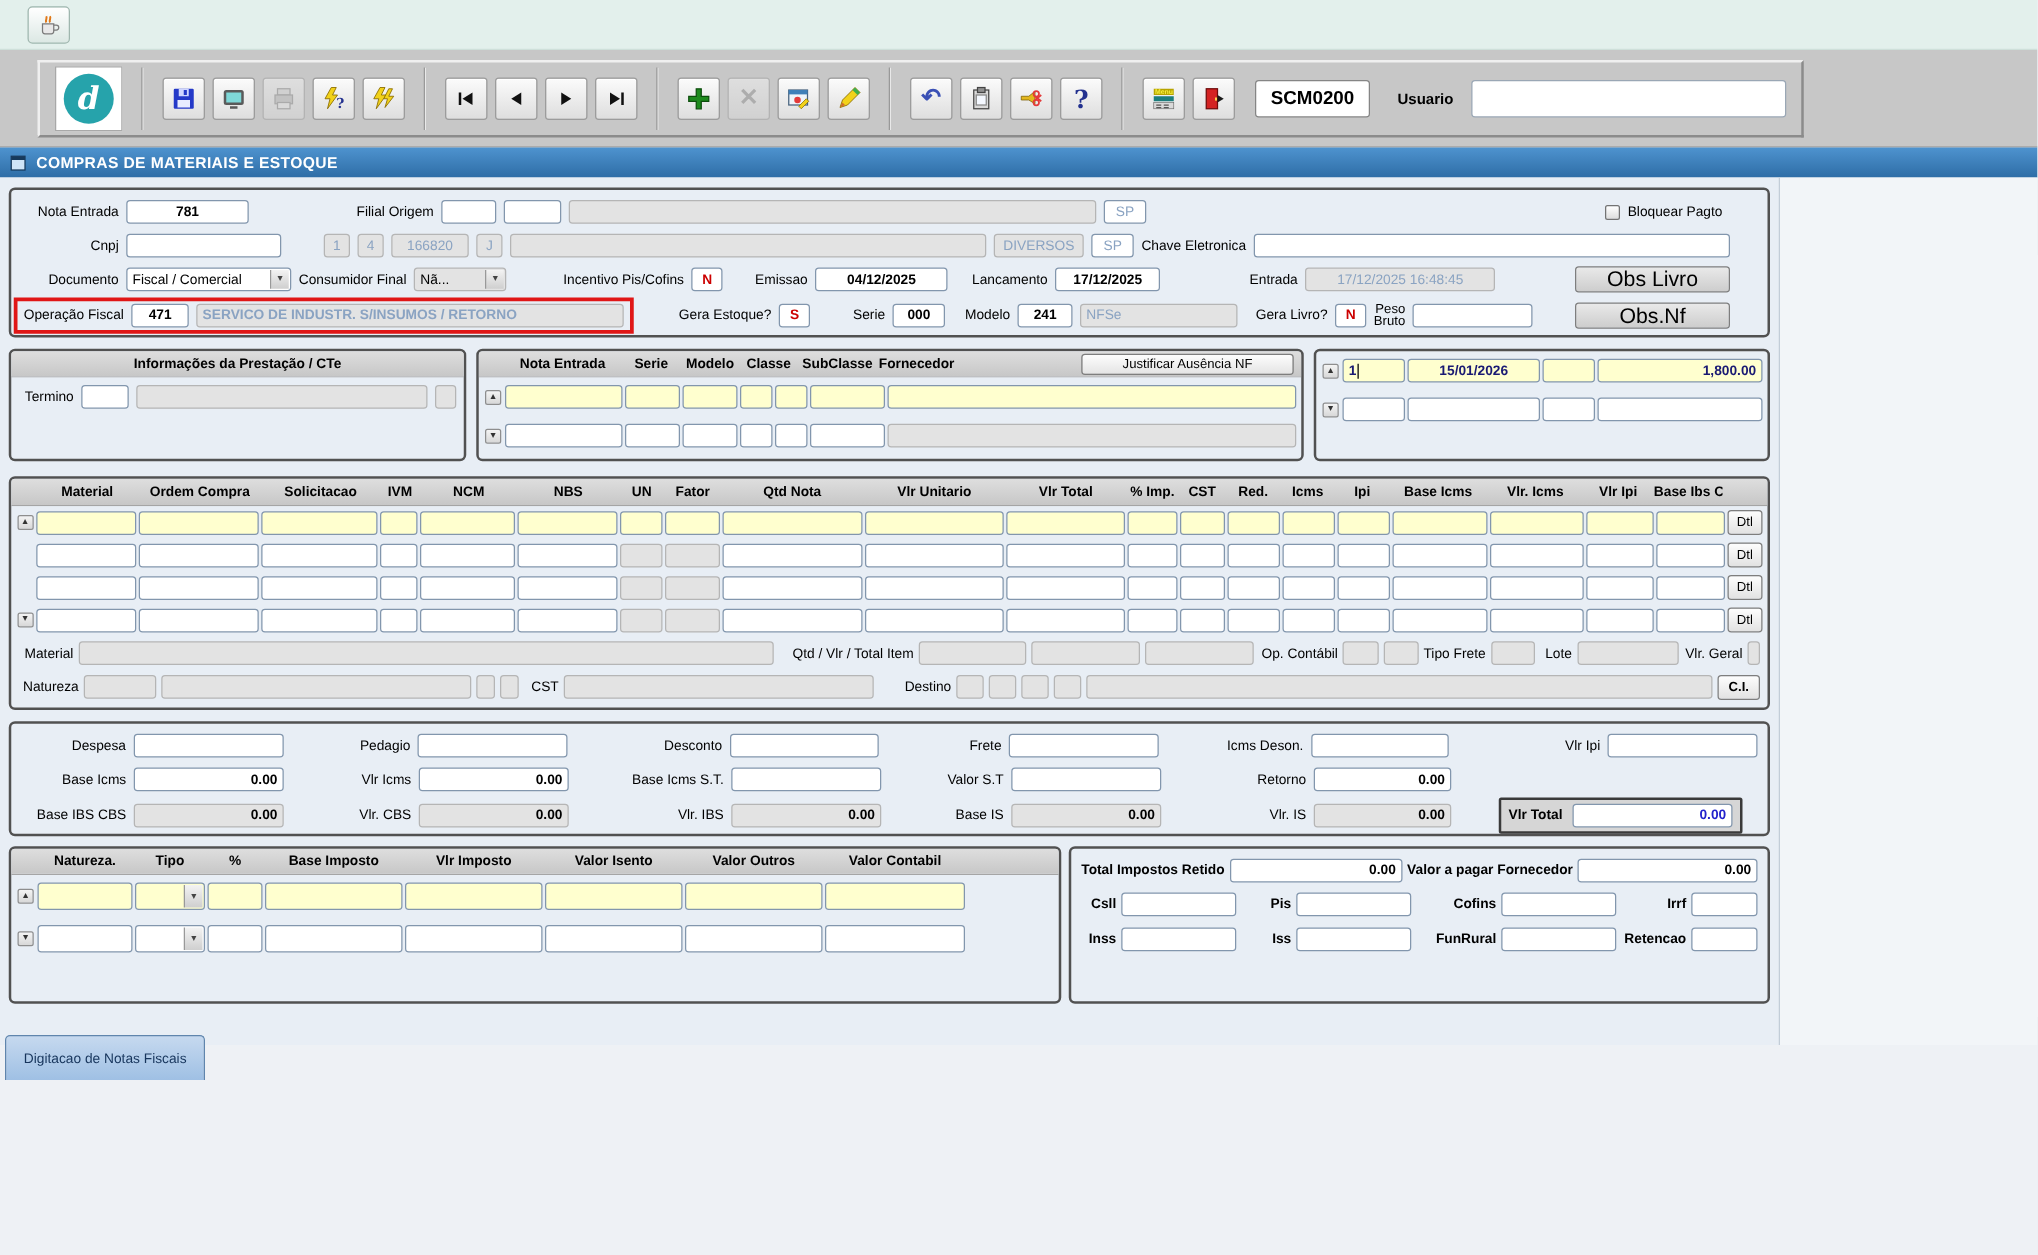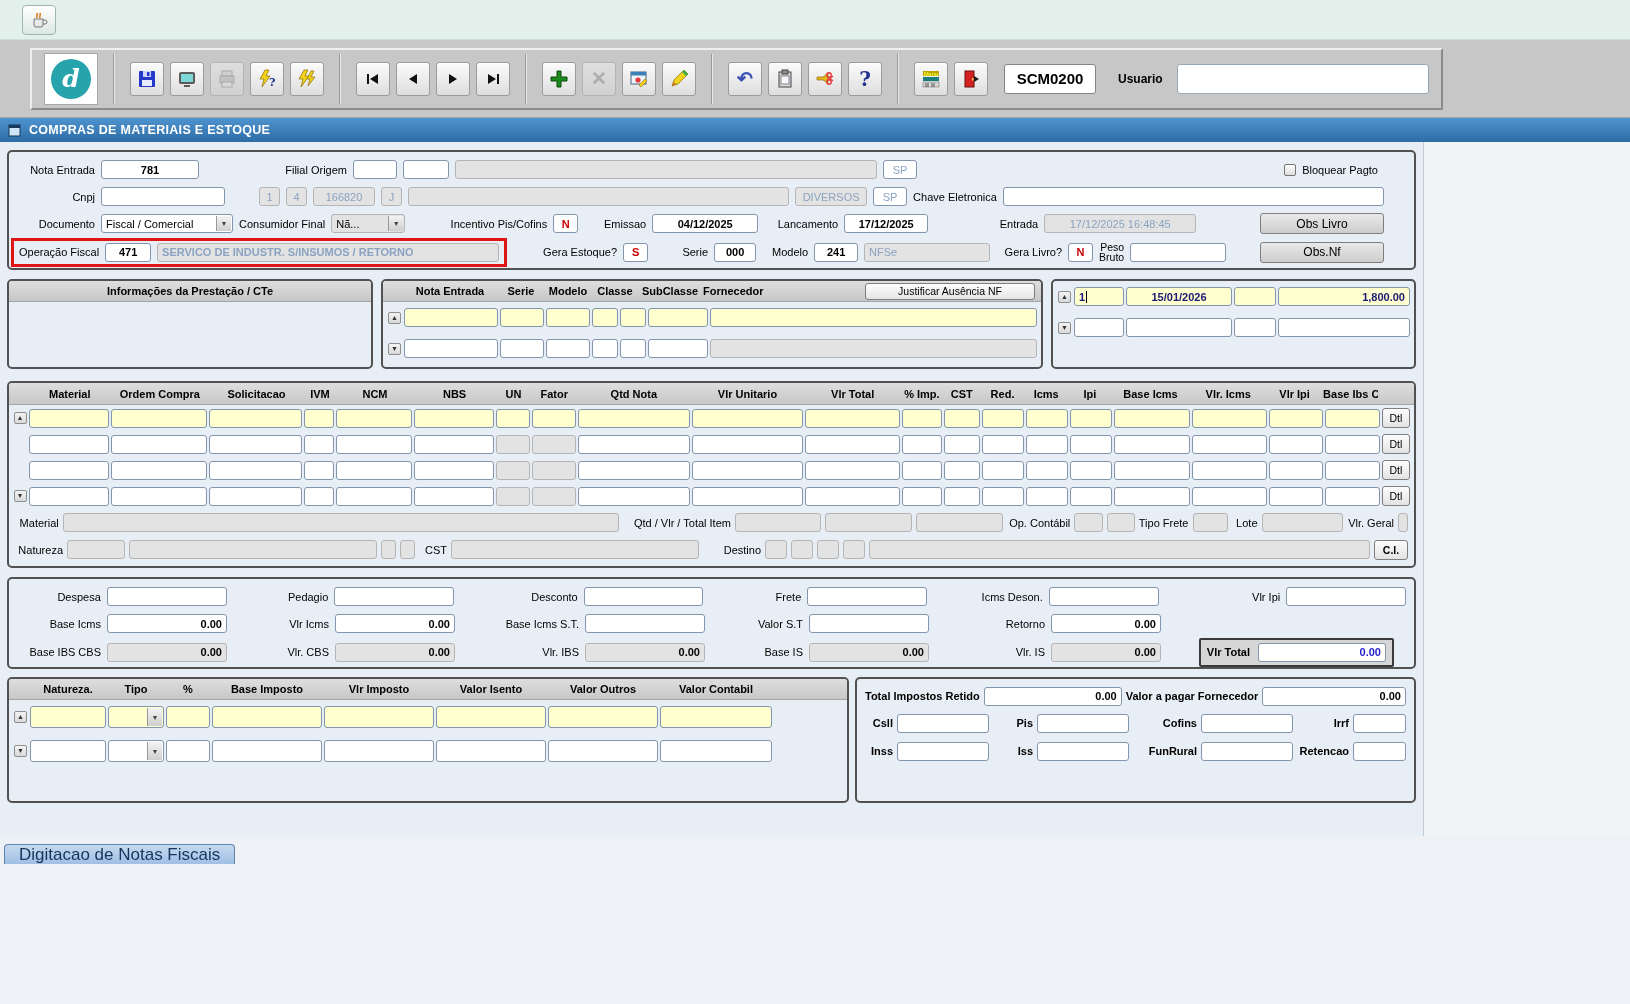--- a/index.html
+++ b/index.html
@@ -41,21 +41,21 @@
   .fld{height:19px;border:1px solid #8296ad;border-radius:3px;background:#fff;display:flex;align-items:center;padding:0 4px;overflow:hidden;white-space:nowrap}
   .fld.c{justify-content:center}
   .fld.e{justify-content:flex-end}
   .fld.ylw{background:#ffffcf}
   .fld.ro{background:#e3e3e3;border-color:#b5b5b5;color:#8aa3c2}
   .fld.gray{background:#e3e3e3;border-color:#b5b5b5}
   .v{font-weight:bold}
   .navy{color:#1a1a73;font-weight:bold}
   .bluev{color:#2222cc;font-weight:bold}
   .flag{color:#cc0000;font-weight:bold;width:25px;justify-content:center}
-  .btn{background:linear-gradient(#e9e9e9,#cdcdcd);border:1px solid #7e7e7e;border-radius:3px;height:21px;font-size:12px;padding:0 10px;font-family:inherit}
+  .btn{background:linear-gradient(#e9e9e9,#cdcdcd);border:1px solid #7e7e7e;border-radius:3px;height:21px;font-size:17px;padding:0 10px;font-family:inherit}
   .btn.w{background:linear-gradient(#fdfdfd,#e4e4e4)}
   .combo{position:relative;padding-right:18px}
   .ca{position:absolute;right:1px;top:1px;bottom:1px;width:15px;background:linear-gradient(#f3f3f3,#cfcfcf);border-left:1px solid #999;display:flex;align-items:center;justify-content:center;font-size:7px;color:#444}
   .cb{width:12px;height:12px;border:1px solid #737373;background:linear-gradient(#fff,#ddd);border-radius:2px}
   .redbox{border:3px solid #e01616;display:flex;align-items:center;gap:6px;padding:2px 5px;margin-left:-6px}
   .ghead{height:21px;background:linear-gradient(#dedede,#c7c7c7);border-bottom:1px solid #a5a5a5;display:flex;align-items:center;font-weight:bold;font-size:11px;border-radius:3px 3px 0 0}
   .gh{font-weight:bold;text-align:center;overflow:hidden;white-space:nowrap;font-size:11px}
   .grow{display:flex;gap:2px;align-items:center;height:26px;padding:0 4px}
   .scol{width:15px;display:flex;align-items:center;justify-content:center}
   .sarr{width:13px;height:12px;background:linear-gradient(#f4f4f4,#d8d8d8);border:1px solid #8e8e8e;font-size:7px;line-height:10px;text-align:center;color:#333;border-radius:2px;padding:0}
@@ -304,20 +304,26 @@
         </div>
         <div class="fld" style="width:96px"></div>
         <button class="btn" style="width:124px;margin-left:auto;margin-right:22px">Obs.Nf</button>
       </div>
     </div>
 
     <div style="display:flex;gap:8px;margin-top:9px">
 
       <div class="gbox" style="width:366px;height:90px">
         <div class="ghead" style="justify-content:center">Informações da Prestação / CTe</div>
+        <div class="frow" style="height:31px;padding:0 6px">
+          <span class="lbl r" style="width:44px">Termino</span>
+          <div class="fld" style="width:38px"></div>
+          <div class="fld gray" style="flex:1"></div>
+          <div class="fld gray" style="width:17px"></div>
+        </div>
       </div>
 
       <div class="gbox" style="width:662px;height:90px">
         <div class="ghead" style="padding:0 6px 0 20px;gap:2px">
           <span class="gh" style="width:94px">Nota Entrada</span>
           <span class="gh" style="width:44px">Serie</span>
           <span class="gh" style="width:46px">Modelo</span>
           <span class="gh" style="width:44px">Classe</span>
           <span class="gh" style="width:62px">SubClasse</span>
           <span class="gh" style="width:70px;text-align:left">Fornecedor</span>
@@ -659,16 +665,16 @@
           <div class="fld" style="flex:1"></div>
         </div>
       </div>
     </div>
 
   </div>
   <div class="right-gutter"></div>
   </div>
 
   <div style="height:28px;display:flex;align-items:flex-end">
-    <div style="margin-left:4px;height:20px;background:linear-gradient(#c6d9ef,#9fc0e4);border:1px solid #5f85ad;border-bottom:none;border-radius:4px 4px 0 0;display:flex;align-items:center;padding:0 14px;color:#17355c;font-size:17px">Digitacao de Notas Fiscais</div>
+    <div style="margin-left:4px;height:36px;background:linear-gradient(#c6d9ef,#9fc0e4);border:1px solid #5f85ad;border-bottom:none;border-radius:4px 4px 0 0;display:flex;align-items:center;padding:0 14px;color:#17355c;font-size:11px">Digitacao de Notas Fiscais</div>
   </div>
 
 </div>
 
 </body></html>

